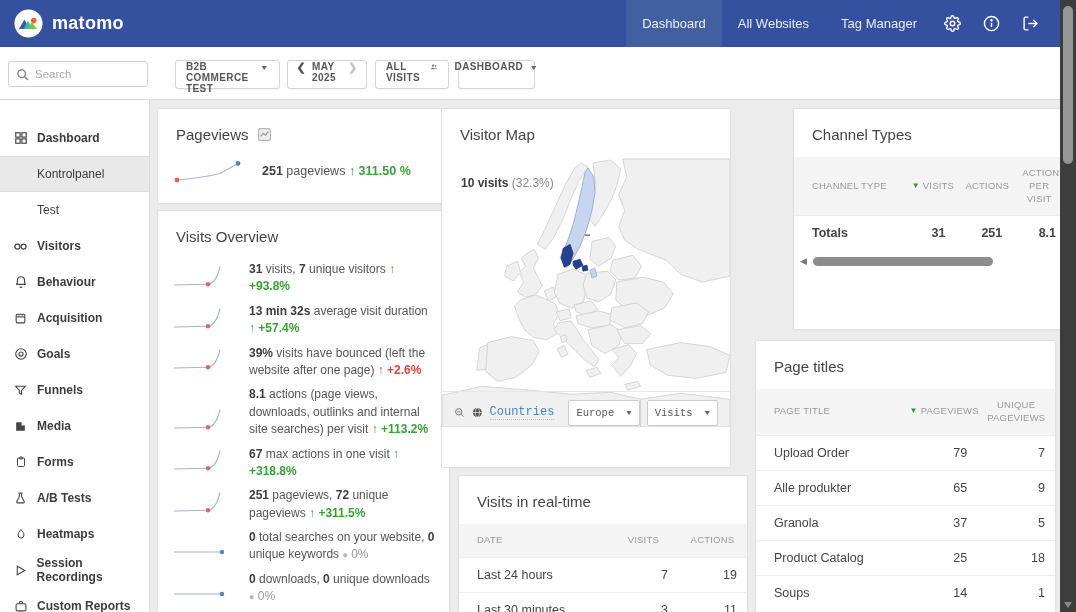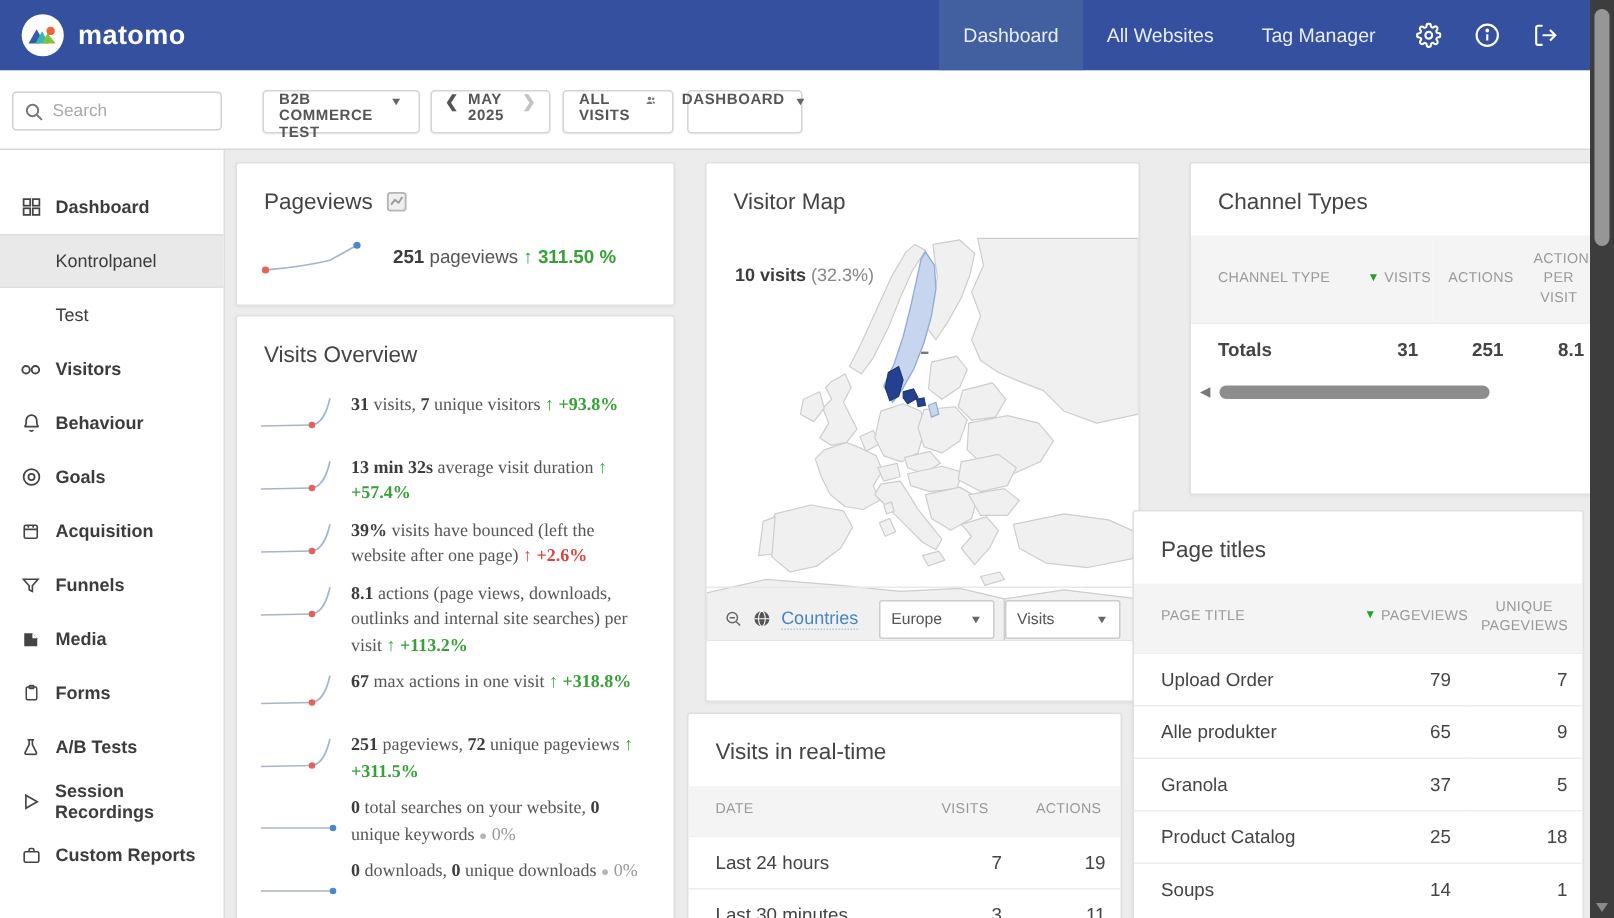--- a/index.html
+++ b/index.html
@@ -42,28 +42,28 @@
   
   .pv-row { display:flex; align-items:center; gap:14px; padding:2px 0 0 14px; }
   .pv-text { font-size:12.5px; color:#555; }
   .b { font-weight:bold; color:#3d3d3d; }
   .up { color:#37a037; font-weight:bold; }
   .down-bad { color:#d9453e; font-weight:bold; }
   .neutral-chg { color:#999; }
   .dot-neutral { color:#b5b5b5; font-size:9px; }
 
   
-  .vo-row { display:flex; align-items:flex-start; gap:4px; padding:0 14px 0 14px; margin-bottom:7px; min-height:33px;font-family:Liberation Serif, serif; }
+  .vo-row { display:flex; align-items:flex-end; gap:19px; padding:0 14px 0 14px; margin-bottom:7px; min-height:33px; }
   .vo-text { font-size:12px; color:#555; line-height:1.45; width:228px; }
   .spark { flex:0 0 58px; }
 
   
   .map-area { position:relative; width:288px; height:278px; margin-top:2px; }
   .map-tooltip { position:absolute; left:16px; top:20px; font-size:12px; color:#888; background:rgba(255,255,255,.85); padding:1px 3px; }
-  .map-footer { position:absolute; left:0; bottom:0; width:100%; height:42px; border-top:1px solid #e8e8e8; display:flex; align-items:center; padding:0 12px; gap:7px; }
+  .map-footer { position:absolute; left:0; bottom:0; width:100%; height:42px; border-top:1px solid #e8e8e8; display:flex; align-items:center; padding:0 12px; gap:7px;font-family:Liberation Mono, monospace; }
   .map-link { color:#4a84c4; font-size:12px; text-decoration:none; border-bottom:1px dotted #a9c6e4; cursor:pointer; }
   .map-select { height:26px; border:1px solid #ccc; border-radius:2px; background:#fff; display:flex; align-items:center; justify-content:space-between; font-size:10.5px; color:#555; padding:12px 7px; width:93px; cursor:pointer; }
 
   
   .dtable { width:100%; border-collapse:collapse; table-layout:fixed; }
   .dtable th { background:#f4f4f4; color:#9a9a9a; font-size:9.5px; font-weight:normal; text-transform:uppercase; padding:10px 10px; text-align:center; line-height:1.35; vertical-align:middle; letter-spacing:.2px; }
   .dtable th:first-child { text-align:left; padding-left:18px; }
   .dtable td { font-size:12.5px; color:#444; padding:10px 10px; border-top:1px solid #ededed; text-align:right; white-space:nowrap; overflow:hidden; }
   .dtable td:first-child { text-align:left; padding-left:18px; }
   .dtable tr.bold td { font-weight:bold;margin-left:20px; }
@@ -197,40 +197,40 @@
         <span class="sicon">
           <svg width="14" height="14" viewBox="0 0 24 24" fill="none" stroke="#444" stroke-width="2">
             <path d="M18 9a6 6 0 10-12 0c0 6-2 7-2 7h16s-2-1-2-7"></path>
             <path d="M10 20a2.2 2.2 0 004 0"></path>
           </svg>
         </span>
         <span>Behaviour</span>
       </div>
       <div class="side-item">
         <span class="sicon">
-          <svg width="14" height="14" viewBox="0 0 24 24" fill="none" stroke="#444" stroke-width="2">
-            <circle cx="12" cy="12" r="9"></circle>
-            <circle cx="12" cy="12" r="3.5"></circle>
-          </svg>
-        </span>
-        <span>Goals</span>
-      </div>
-      <div class="side-item">
-        <span class="sicon">
           <svg width="13" height="13" viewBox="0 0 24 24" fill="none" stroke="#444" stroke-width="2">
             <rect x="4" y="4" width="16" height="16" rx="2"></rect>
             <line x1="4" y1="9" x2="20" y2="9"></line>
             <line x1="9" y1="4" x2="9" y2="7"></line>
             <line x1="15" y1="4" x2="15" y2="7"></line>
           </svg>
         </span>
         <span>Acquisition</span>
       </div>
       <div class="side-item">
         <span class="sicon">
+          <svg width="14" height="14" viewBox="0 0 24 24" fill="none" stroke="#444" stroke-width="2">
+            <circle cx="12" cy="12" r="9"></circle>
+            <circle cx="12" cy="12" r="3.5"></circle>
+          </svg>
+        </span>
+        <span>Goals</span>
+      </div>
+      <div class="side-item">
+        <span class="sicon">
           <svg width="13" height="13" viewBox="0 0 24 24" fill="none" stroke="#444" stroke-width="2">
             <path d="M3 4h18l-7 8v7l-4 -2v-5z"></path>
           </svg>
         </span>
         <span>Funnels</span>
       </div>
       <div class="side-item">
         <span class="sicon">
           <svg width="13" height="13" viewBox="0 0 24 24" fill="#444">
             <path d="M4 4h10l6 6v10H4z"></path>
@@ -249,20 +249,28 @@
         <span>Forms</span>
       </div>
       <div class="side-item">
         <span class="sicon">
           <svg width="13" height="14" viewBox="0 0 24 24" fill="none" stroke="#444" stroke-width="2">
             <path d="M10 3v6l-5 10a1.5 1.5 0 001.4 2h11.2a1.5 1.5 0 001.4-2L14 9V3"></path>
             <line x1="8" y1="3" x2="16" y2="3"></line>
           </svg>
         </span>
         <span>A/B Tests</span>
+      </div>
+      <div class="side-item">
+        <span class="sicon">
+          <svg width="12" height="14" viewBox="0 0 24 24" fill="none" stroke="#444" stroke-width="2">
+            <path d="M12 3c3.5 4.5 6 7.5 6 11a6 6 0 11-12 0c0-3.5 2.5-6.5 6-11z"></path>
+          </svg>
+        </span>
+        <span>Heatmaps</span>
       </div>
       <div class="side-item">
         <span class="sicon">
           <svg width="13" height="13" viewBox="0 0 24 24" fill="none" stroke="#444" stroke-width="2">
             <path d="M6 4l14 8-14 8z"></path>
           </svg>
         </span>
         <span>Session Recordings</span>
       </div>
       <div class="side-item">
@@ -365,21 +373,21 @@
         </div>
         <div class="vo-row">
           <span class="spark"><svg width="58" height="30" viewBox="0 0 58 30">
               <path d="M2,22 L50,22" fill="none" stroke="#aab4c4" stroke-width="1.1"></path>
               <circle cx="50" cy="22" r="2.2" fill="#4e87c8"></circle>
             </svg></span>
         </div>
       </div>
   </div>
 
-  <div class="card" style="left:470px; top:108px; width:290px; height:360px;">
+  <div class="card" style="left:441px; top:108px; width:290px; height:360px;">
     <div class="card-title">
         <span>Visitor Map</span>
       </div>
     <div class="map-area">
       <svg width="288" height="272" viewBox="0 0 290 274">
         <g fill="#f0f0f0" stroke="#cdcdcd" stroke-width="0.8" stroke-linejoin="round">
 
           <path d="M182,4 L290,4 290,122 262,128 240,120 226,106 210,100 196,94 184,86 178,72 184,56 178,40 186,22 Z"></path>
 
           <path d="M140,8 L147,12 138,26 130,44 122,64 112,84 104,95 96,90 104,74 114,52 124,30 134,13 Z"></path>

